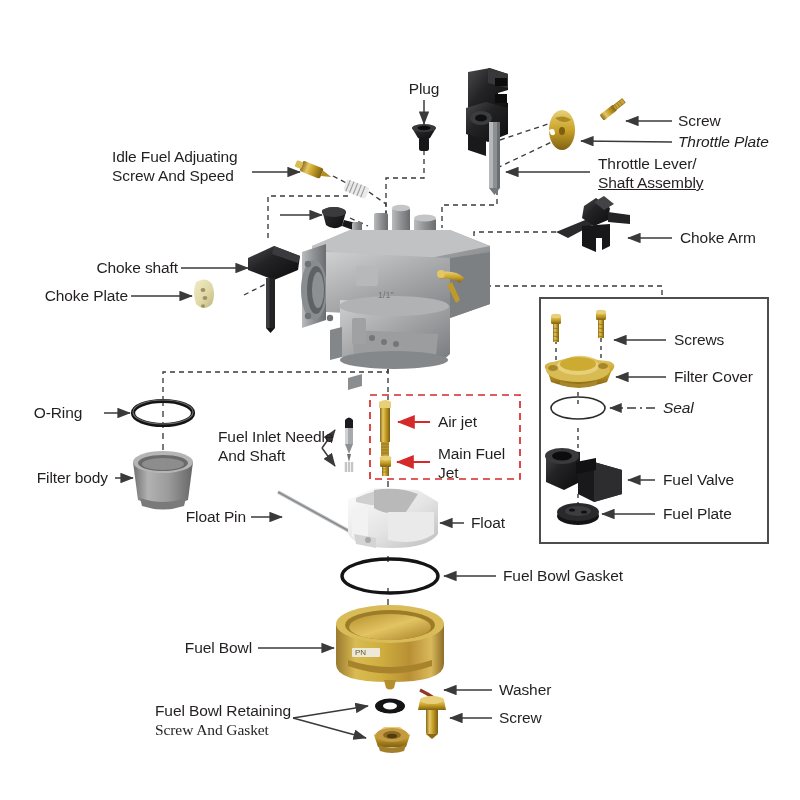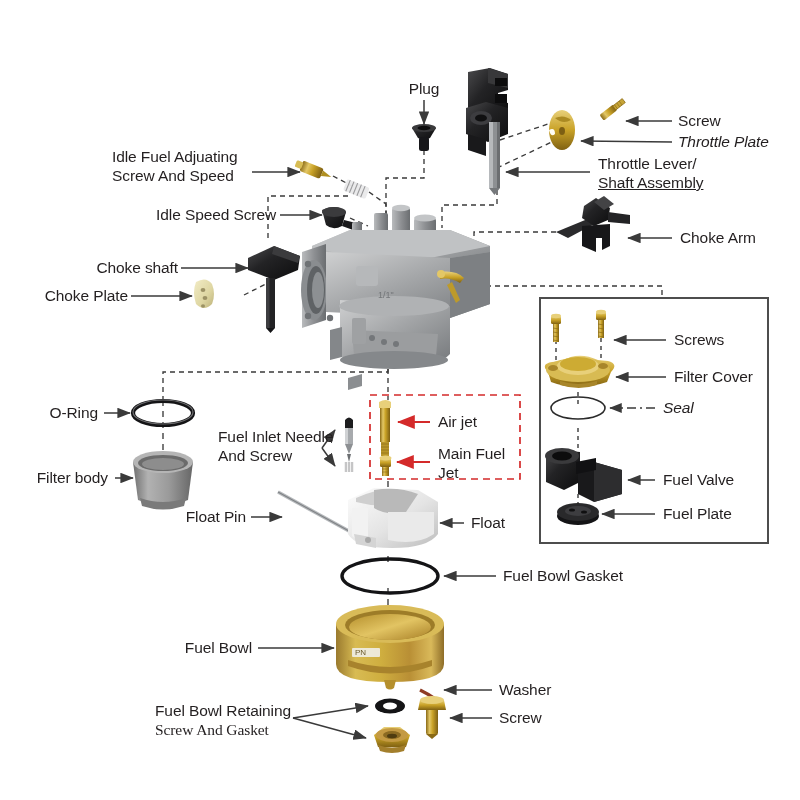--- a/index.html
+++ b/index.html
@@ -488,44 +488,43 @@
 <div class="lbl" style="left:678px;top:112px;">Screw</div>
 
 <div class="lbl" style="left:678px;top:133px;font-style:italic;">Throttle Plate</div>
 
 <div class="lbl" style="left:598px;top:155px;">Throttle Lever/</div>
 <div class="lbl" style="left:598px;top:174px;text-decoration:underline;">Shaft Assembly</div>
 
 <div class="lbl" style="left:112px;top:148px;">Idle Fuel Adjuating</div>
 <div class="lbl" style="left:112px;top:167px;">Screw And Speed</div>
 
-<div class="lbl r" style="left:110px;top:206px;width:166px;">Idle Speed Screw</div>
 
 <div class="lbl" style="left:680px;top:229px;">Choke Arm</div>
 
 <div class="lbl r" style="left:60px;top:259px;width:118px;">Choke shaft</div>
 
 <div class="lbl r" style="left:30px;top:287px;width:98px;">Choke Plate</div>
 
 <div class="lbl" style="left:674px;top:331px;">Screws</div>
 
 <div class="lbl" style="left:674px;top:368px;">Filter Cover</div>
 
 <div class="lbl" style="left:663px;top:399px;font-style:italic;">Seal</div>
 
 <div class="lbl" style="left:663px;top:471px;">Fuel Valve</div>
 
 <div class="lbl" style="left:663px;top:505px;">Fuel Plate</div>
 
-<div class="lbl r" style="left:18px;top:404px;width:80px;">O-Ring</div>
+<div class="lbl r" style="left:18px;top:404px;width:80px;text-align:center;">O-Ring</div>
 
 <div class="lbl r" style="left:10px;top:469px;width:98px;">Filter body</div>
 
 <div class="lbl" style="left:218px;top:428px;">Fuel Inlet Needle</div>
-<div class="lbl" style="left:218px;top:447px;">And Screw</div>
+<div class="lbl" style="left:218px;top:447px;">And Shaft</div>
 
 <div class="lbl" style="left:438px;top:413px;">Air jet</div>
 
 <div class="lbl" style="left:438px;top:445px;">Main Fuel</div>
 <div class="lbl" style="left:438px;top:464px;">Jet</div>
 
 <div class="lbl r" style="left:150px;top:508px;width:96px;">Float Pin</div>
 
 <div class="lbl" style="left:471px;top:514px;">Float</div>
 

